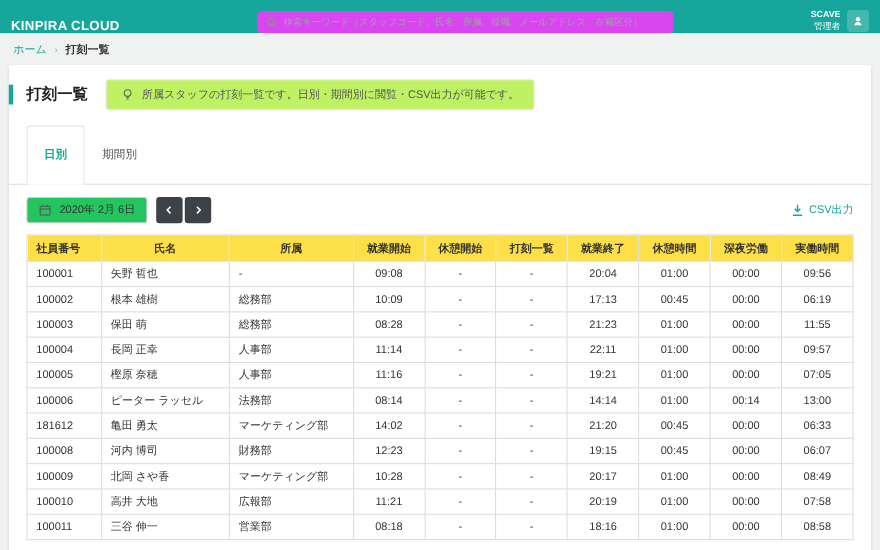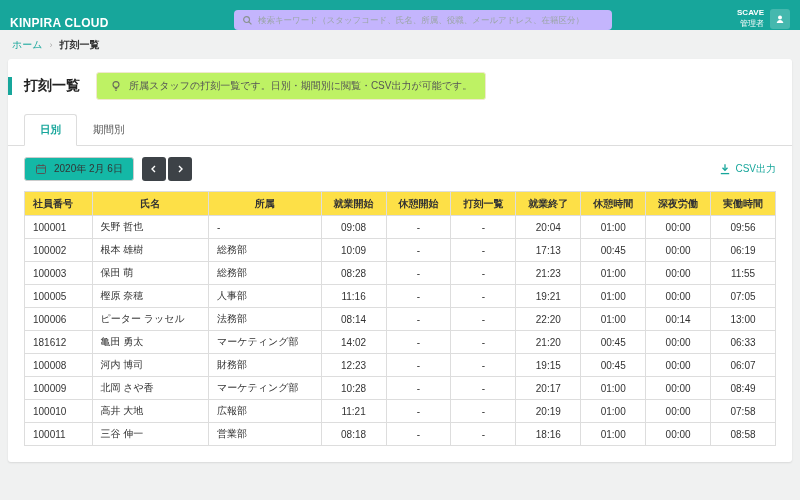--- a/index.html
+++ b/index.html
@@ -24,21 +24,21 @@
     font-size: 12px;
     font-weight: bold;
     letter-spacing: .3px;
     white-space: nowrap;
     cursor: pointer;
   }
   .search-wrap { flex: 1; display: flex; justify-content: center; }
   .search-box {
     width: 378px;
     height: 20px;
-    background: #c4b5fd;
+    background: #d946ef;
     border-radius: 4px;
     display: flex;
     align-items: center;
     padding: 0 8px;
     gap: 5px;
   }
   .search-box input {
     border: none; outline: none; flex: 1;
     font-size: 8.5px; color: #333;
     font-family: inherit;
@@ -97,21 +97,21 @@
 
   
   .tabs {
     display: flex;
     padding: 0 16px;
     margin-top: 13px;
     border-bottom: 1px solid #ddd;
   }
   .tab {
     font-size: 10.5px;
-    padding: 8px 15px;
+    padding: 19px 15px;
     color: #555;
     cursor: pointer;
     position: relative;
     top: 1px;
     border: 1px solid transparent;
   }
   .tab.active {
     color: #17a69b;
     font-weight: bold;
     background: #fff;
@@ -127,21 +127,21 @@
   }
   .date-box {
     display: flex; align-items: center; gap: 7px;
     border: 1px solid #ccc;
     border-radius: 3px;
     height: 24px;
     padding: 0 10px;
     font-size: 10px;
     color: #333;
     cursor: pointer;
-    background: #14b8a6;
+    background: #22c55e;
   }
   .nav-btns { display: flex; gap: 2px; margin-left: 8px; }
   .nav-btn {
     width: 24px; height: 24px;
     background: #3d4247;
     border: none; border-radius: 3px;
     display: flex; align-items: center; justify-content: center;
     cursor: pointer;
   }
   .csv-link {
@@ -325,39 +325,51 @@
             <td class="align-left">総務部</td>
             <td>08:28</td>
             <td>-</td>
             <td>-</td>
             <td>21:23</td>
             <td>01:00</td>
             <td>00:00</td>
             <td>11:55</td>
           </tr>
           <tr>
+            <td class="align-left">100004</td>
+            <td class="align-left">長岡 正幸</td>
+            <td class="align-left">人事部</td>
+            <td>11:14</td>
+            <td>-</td>
+            <td>-</td>
+            <td>22:11</td>
+            <td>01:00</td>
+            <td>00:00</td>
+            <td>09:57</td>
+          </tr>
+          <tr>
             <td class="align-left">100005</td>
             <td class="align-left">樫原 奈穂</td>
             <td class="align-left">人事部</td>
             <td>11:16</td>
             <td>-</td>
             <td>-</td>
             <td>19:21</td>
             <td>01:00</td>
             <td>00:00</td>
             <td>07:05</td>
           </tr>
           <tr>
             <td class="align-left">100006</td>
             <td class="align-left">ピーター ラッセル</td>
             <td class="align-left">法務部</td>
             <td>08:14</td>
             <td>-</td>
             <td>-</td>
-            <td>22:20</td>
+            <td>14:14</td>
             <td>01:00</td>
             <td>00:14</td>
             <td>13:00</td>
           </tr>
           <tr>
             <td class="align-left">181612</td>
             <td class="align-left">亀田 勇太</td>
             <td class="align-left">マーケティング部</td>
             <td>14:02</td>
             <td>-</td>

